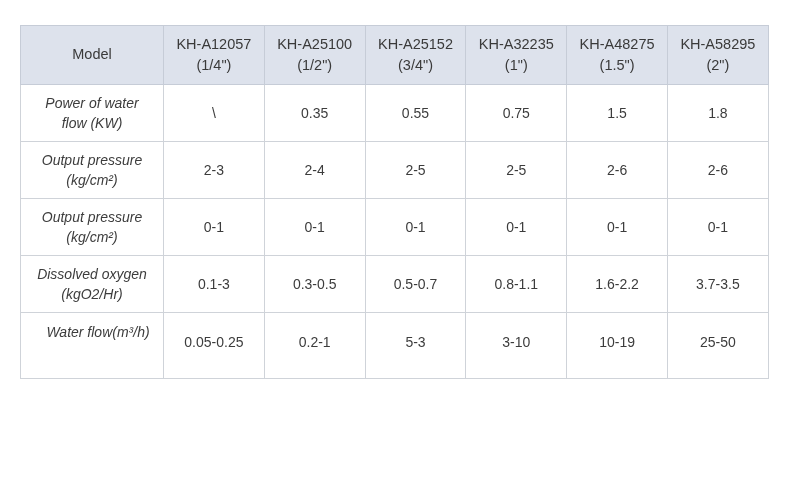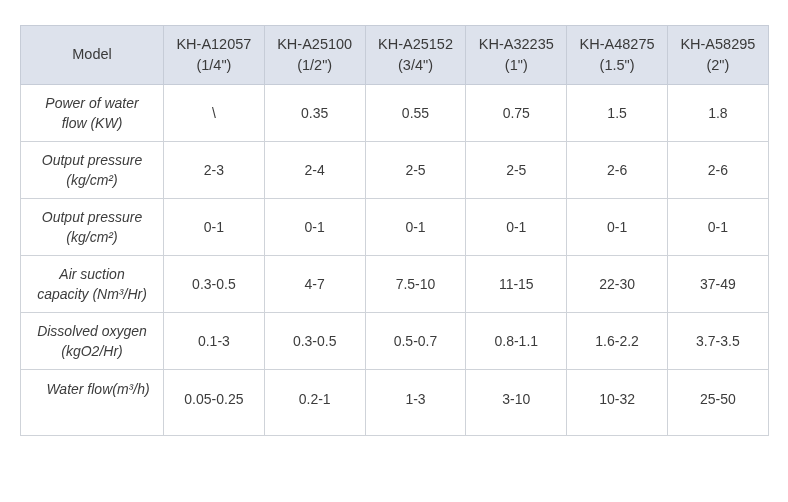--- a/index.html
+++ b/index.html
@@ -156,54 +156,42 @@
           <span class="lbl-line">(kg/cm²)</span>
         </th>
         <td class="val">0-1</td>
         <td class="val">0-1</td>
         <td class="val">0-1</td>
         <td class="val">0-1</td>
         <td class="val">0-1</td>
         <td class="val">0-1</td>
       </tr>
 
-      <tr class="row-airsuction">
-        <th class="row-label">
-          <span class="lbl-line">Air suction</span>
-          <span class="lbl-line">capacity  (Nm³/Hr)</span>
-        </th>
-        <td class="val">0.3-0.5</td>
-        <td class="val">4-7</td>
-        <td class="val">7.5-10</td>
-        <td class="val">11-15</td>
-        <td class="val">22-30</td>
-        <td class="val">37-49</td>
-      </tr>
 
       <tr class="row-dissolvedoxygen">
         <th class="row-label">
           <span class="lbl-line">Dissolved oxygen</span>
           <span class="lbl-line">(kgO2/Hr)</span>
         </th>
         <td class="val">0.1-3</td>
         <td class="val">0.3-0.5</td>
         <td class="val">0.5-0.7</td>
         <td class="val">0.8-1.1</td>
         <td class="val">1.6-2.2</td>
         <td class="val">3.7-3.5</td>
       </tr>
 
       <tr class="row-waterflow">
         <th class="row-label">
           <span class="lbl-line">Water flow(m³/h)</span>
         </th>
         <td class="val">0.05-0.25</td>
         <td class="val">0.2-1</td>
-        <td class="val">1-3</td>
+        <td class="val">5-3</td>
         <td class="val">3-10</td>
-        <td class="val">10-32</td>
+        <td class="val">10-19</td>
         <td class="val">25-50</td>
       </tr>
 
 
     </tbody>
   </table>
 </div>
 
 </body></html>

